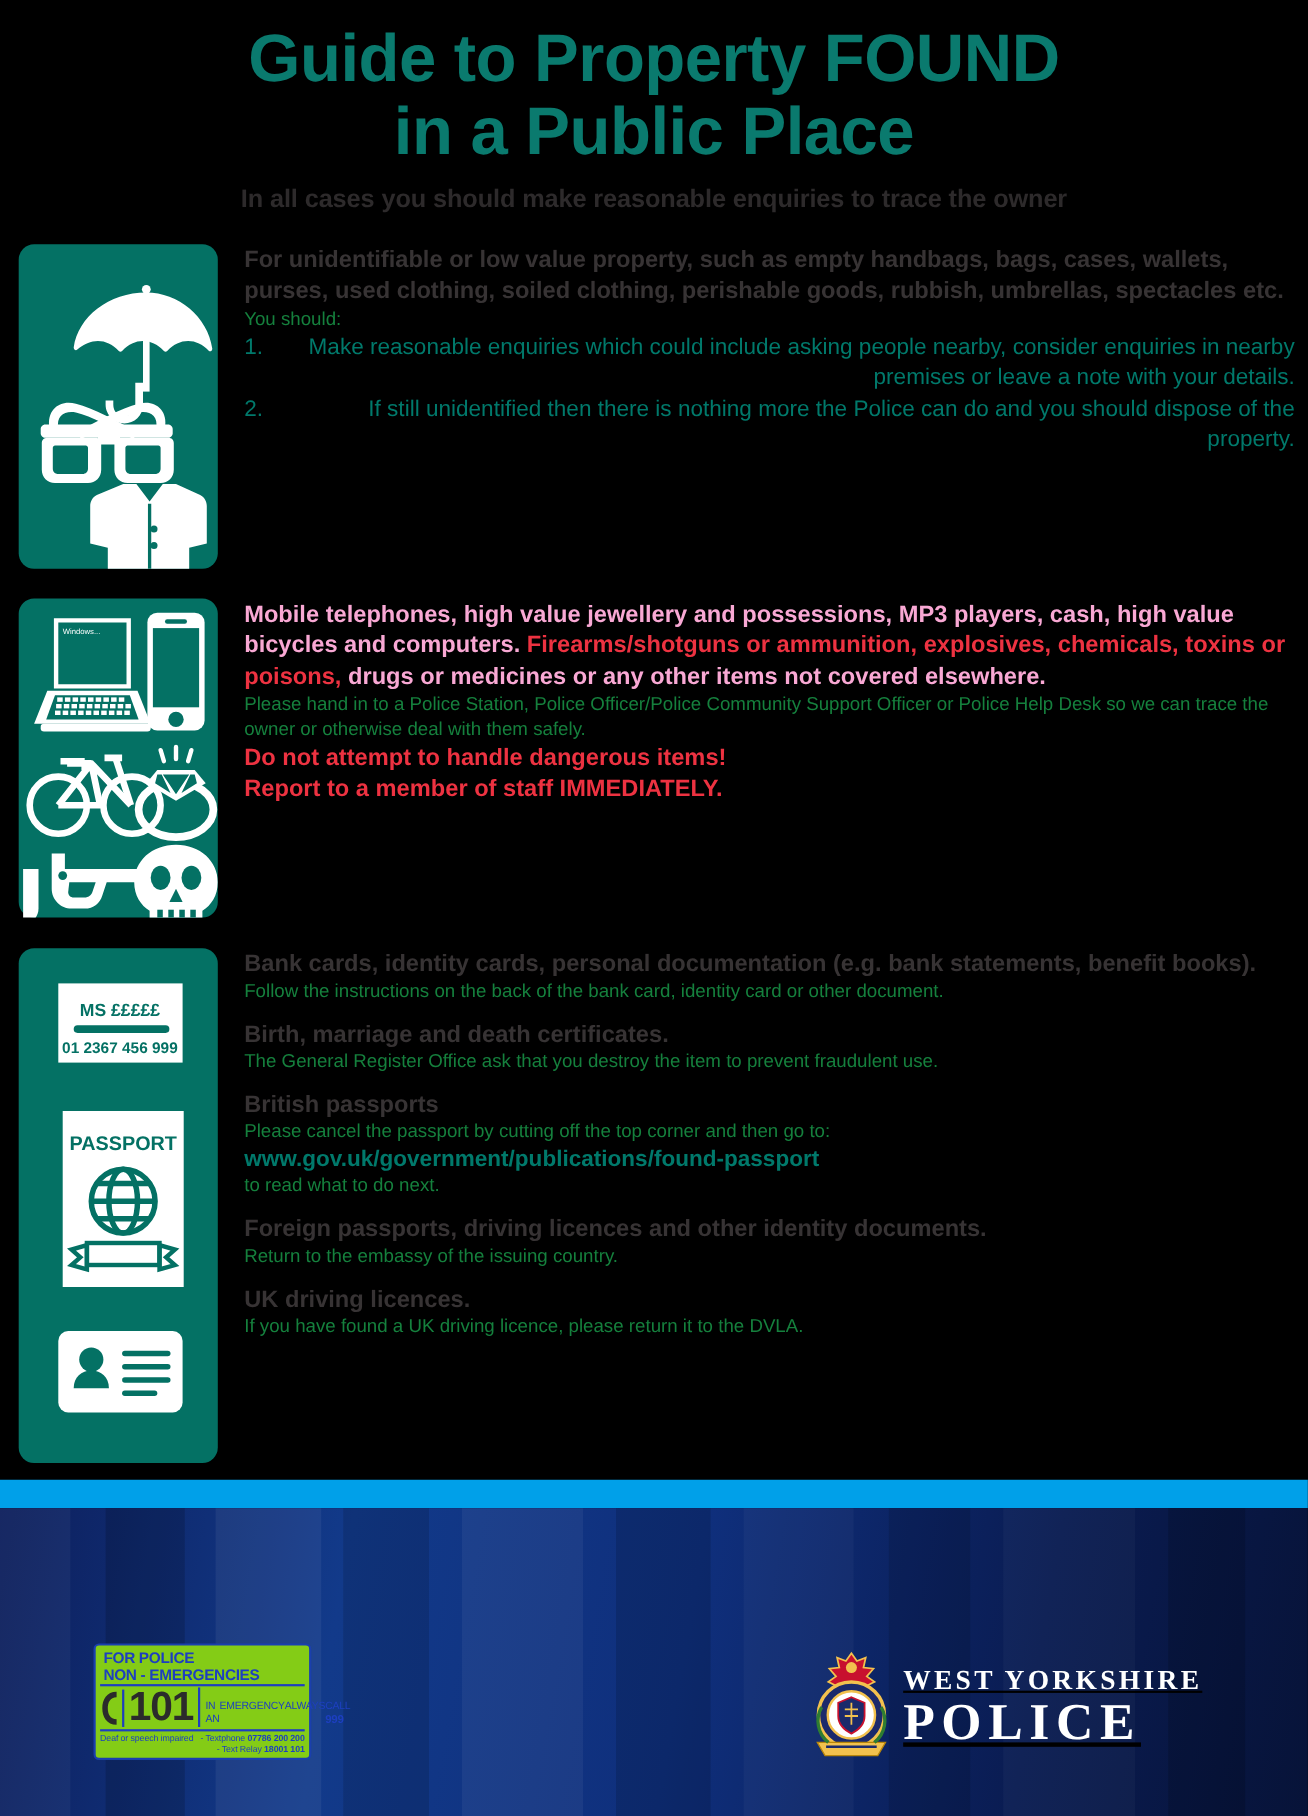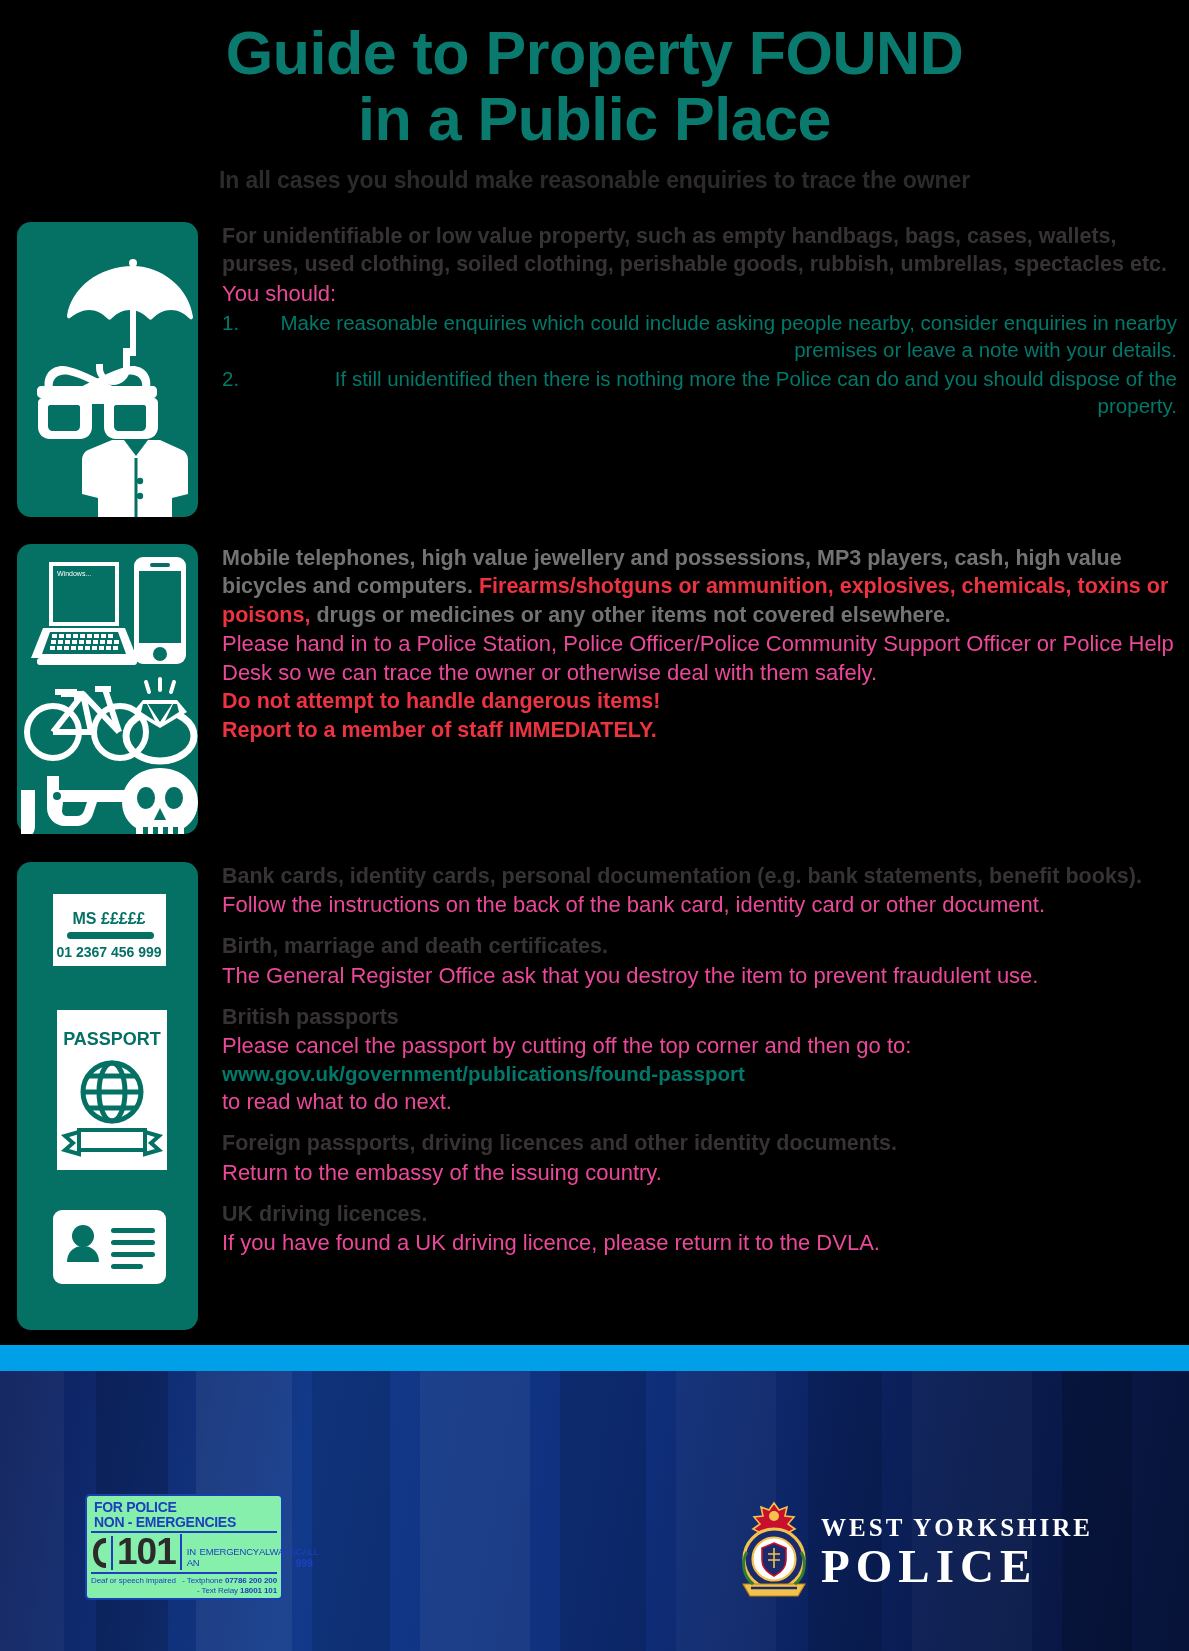--- a/index.html
+++ b/index.html
@@ -38,28 +38,28 @@
   }
   .body { flex: 1 1 auto; padding-left: 24px; }
 
   .head-line {
     color: #373334;
     font-size: 21.5px;
     font-weight: bold;
     line-height: 1.32;
   }
   .teal-line {
-    color: #ec4899;
-    font-size: 22px;
+    color: #15803d;
+    font-size: 17px;
     line-height: 1.32;
   }
   .teal-bold { color: #00796b; font-size: 20.5px; font-weight: bold; line-height: 1.32; }
   .red-bold { color: #ed3241; font-weight: bold; }
   .red-line { color: #ed3241; font-size: 21.5px; font-weight: bold; line-height: 1.35; }
-  .gray-run { color: #737373; }
+  .gray-run { color: #f9a8d4; }
 
   ol.steps { list-style: none; counter-reset: st; margin-top: 1px; text-align: right; }
   ol.steps li {
     counter-increment: st;
     color: #00796b;
     font-size: 20.5px;
     line-height: 1.32;
     padding-left: 34px;
     position: relative;
     margin-bottom: 2px;
@@ -87,21 +87,21 @@
   .banner-field {
     position: absolute; top: 26px; left: 0; width: 100%; height: 297px;
     background: linear-gradient(100deg,#0d1f5c 0%, #123a8a 26%, #0f2f7c 52%, #0a1c52 78%, #071338 100%);
   }
   .stripes { position: absolute; top: 26px; left: 0; width: 100%; height: 297px; }
   .stripe { position: absolute; top: 0; height: 100%; }
 
   
   .badge {
     position: absolute; left: 85px; top: 1477px;
-    width: 198px; background: #86efac; border: 2px solid #1a3fae;
+    width: 198px; background: #84cc16; border: 2px solid #1a3fae;
     border-radius: 5px; padding: 3px 4px 2px 4px;
   }
   .badge-top {
     color: #1d3fc0; font-weight: bold; font-size: 14px; line-height: 1.05;
     letter-spacing: -0.3px; padding: 1px 2px 2px 3px;
   }
   .badge-mid {
     display: flex; align-items: flex-end; border-top: 2px solid #1d3fc0;
     padding-top: 1px;
   }
@@ -114,21 +114,21 @@
   .emerg-cell .n999 { font-size: 10.5px; }
   .badge-bottom {
     margin-top: 2px; border-top: 2px solid #1d3fc0; padding-top: 2px;
     color: #1d3fc0; font-size: 8px; line-height: 1.25; letter-spacing: -0.1px;
     display: flex; justify-content: space-between; gap: 4px;
   }
   .badge-bottom b { font-size: 8px; }
   .bb-right { text-align: right; }
 
   
-  .wym { position: absolute; right: 96px; top: 1483px; display: flex; align-items: center; gap: 8px; }
+  .wym { position: absolute; right: 96px; top: 1483px; display: flex; align-items: center; gap: 8px; text-decoration: underline; }
   .wym-text { color: #ffffff; line-height: 1; }
   .wym-l1 { font-size: 25px; font-weight: bold; letter-spacing: 3.0px; font-family: "Liberation Serif", serif; }
   .wym-l2 { font-size: 47px; font-weight: bold; letter-spacing: 6px; margin-top: 3px;
             font-family: "Liberation Serif", serif; }
 </style>
 </head>
 <body>
 
 <div class="poster">
 

